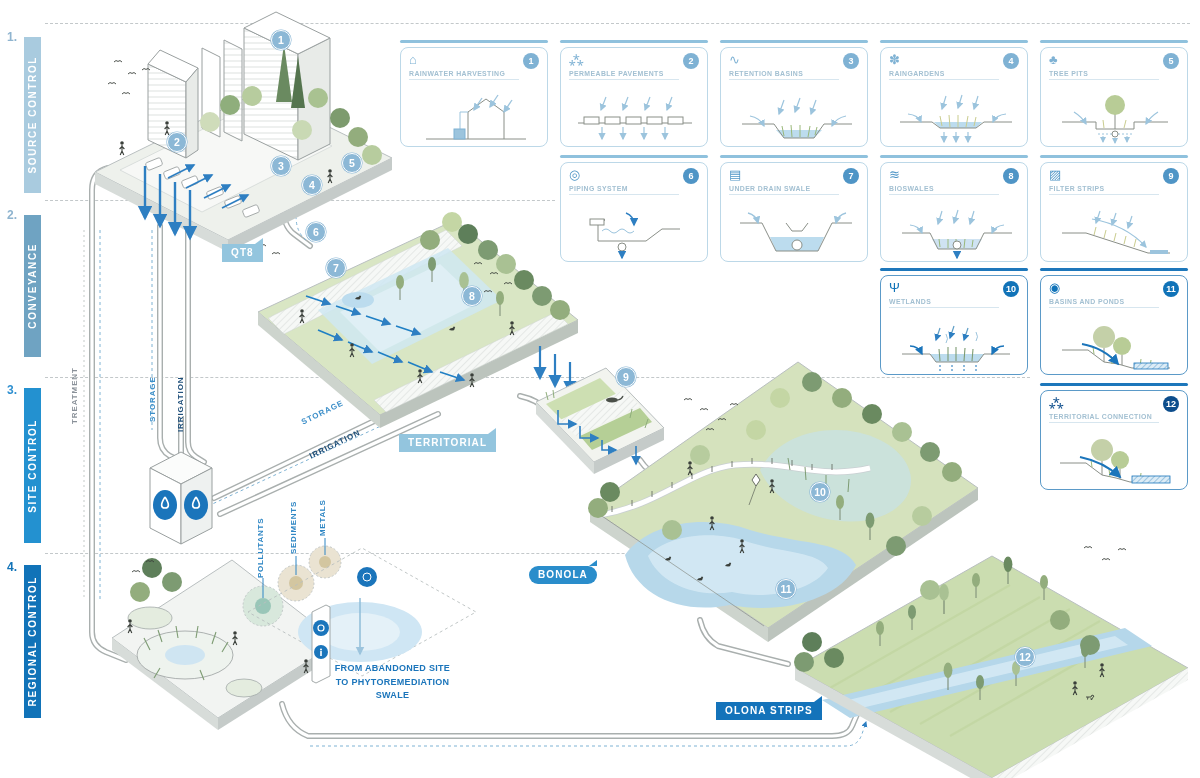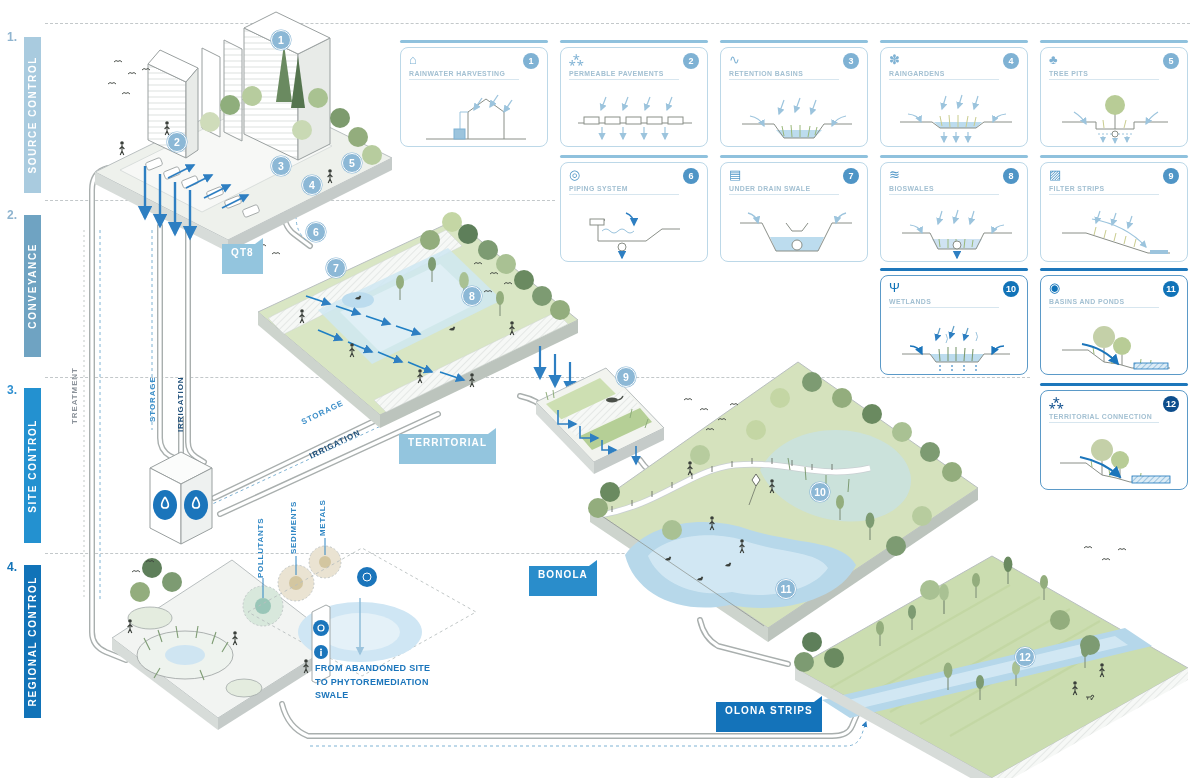--- a/index.html
+++ b/index.html
@@ -20,27 +20,27 @@
   .card.strong{border-color:#5b9ac8;}
   .chead{display:flex;justify-content:space-between;align-items:flex-start;height:17px;}
   .cicon{font-size:13px;line-height:1;}
   .i1{color:#7fb2d4;}.i2{color:#4f95c6;}.i3{color:#1173b8;}.i4{color:#0c4d8c;}
   .cnum{width:16px;height:16px;border-radius:50%;color:#fff;font-size:9px;font-weight:bold;display:flex;align-items:center;justify-content:center;flex:0 0 16px;}
   .t1{background:#7fb2d4;}.t2{background:#4f95c6;}.t3{background:#1173b8;}.t4{background:#0c4d8c;}
   .ctitle{display:block;font-size:6.9px;letter-spacing:.4px;color:#a3c0d2;font-weight:bold;border-bottom:1px solid #d7e6ef;padding-bottom:2px;margin:0 20px 0 0;white-space:nowrap;overflow:hidden;}
   .ill{position:absolute;left:50%;transform:translateX(-50%);bottom:2px;}
   
   .marker{position:absolute;width:20px;height:20px;border-radius:50%;background:#8cb8d6;border:1.5px solid #fff;box-shadow:0 0 0 .6px #8cb8d6;color:#fff;font-size:10.5px;font-weight:bold;display:flex;align-items:center;justify-content:center;z-index:6;box-sizing:border-box;}
-  .flag{position:absolute;background:var(--c);color:#fff;font-size:10px;font-weight:bold;letter-spacing:1.1px;padding:3px 9px 16px;z-index:6;}
+  .flag{position:absolute;background:var(--c);color:#fff;font-size:10px;font-weight:bold;letter-spacing:1.1px;padding:3px 9px 4px;z-index:6;}
   .flag:after{content:'';position:absolute;top:-6px;right:0;border-bottom:6px solid var(--c);border-left:8px solid transparent;}
   .flow-label{position:absolute;font-size:8px;letter-spacing:.9px;font-weight:bold;z-index:5;white-space:nowrap;}
   .vert{writing-mode:vertical-rl;transform:rotate(180deg);}
   .diag{transform-origin:left center;transform:rotate(-26deg);}
   .contam{position:absolute;writing-mode:vertical-rl;transform:rotate(180deg);font-size:8px;color:#2e86c4;letter-spacing:.7px;font-weight:bold;z-index:5;}
-  .note{position:absolute;color:#1b75bb;font-size:9px;font-weight:bold;letter-spacing:.3px;line-height:1.5;z-index:5;}
+  .note{position:absolute;color:#1b75bb;font-size:9px;font-weight:bold;text-align:center;letter-spacing:.3px;line-height:1.5;z-index:5;}
   .c-treat{color:#8a9199;}.c-stor{color:#3d8fc9;}.c-irr{color:#1d4e79;}
 </style>
 </head>
 <body>
 
 <div class="stage">
 
   <div class="sep" style="top:23px;left:45px;width:1145px;"></div>
   <div class="sep" style="top:200px;left:45px;width:510px;"></div>
   <div class="sep" style="top:377px;left:45px;width:985px;"></div>
@@ -897,21 +897,21 @@
     </div>
   <div class="marker" style="left:776px;top:579px;">
       <span>11</span>
     </div>
   <div class="marker" style="left:1015px;top:647px;">
       <span>12</span>
     </div>
 
   <div class="flag" style="--c:#93c5de;left:222px;top:244px;">QT8</div>
   <div class="flag" style="--c:#93c5de;left:399px;top:434px;">TERRITORIAL</div>
-  <div class="flag" style="--c:#2a8dcb;left:529px;top:566px;">BONOLA</div>
+  <div class="flag" style="--c:#2a8dcb;left:529px;top:566px;border-radius:9px;">BONOLA</div>
   <div class="flag" style="--c:#1473ba;left:716px;top:702px;">OLONA STRIPS</div>
 
   <span class="flow-label vert c-treat" style="left:70px;top:328px;height:96px;">TREATMENT</span>
   <span class="flow-label vert c-stor" style="left:148px;top:342px;height:80px;">STORAGE</span>
   <span class="flow-label vert c-irr" style="left:176px;top:340px;height:92px;">IRRIGATION</span>
   <span class="flow-label diag c-stor" style="left:302px;top:418px;">STORAGE</span>
   <span class="flow-label diag c-irr" style="left:310px;top:452px;">IRRIGATION</span>
 
   <span class="contam" style="left:256px;top:502px;height:76px;">POLLUTANTS</span>
   <span class="contam" style="left:289px;top:486px;height:68px;">SEDIMENTS</span>

